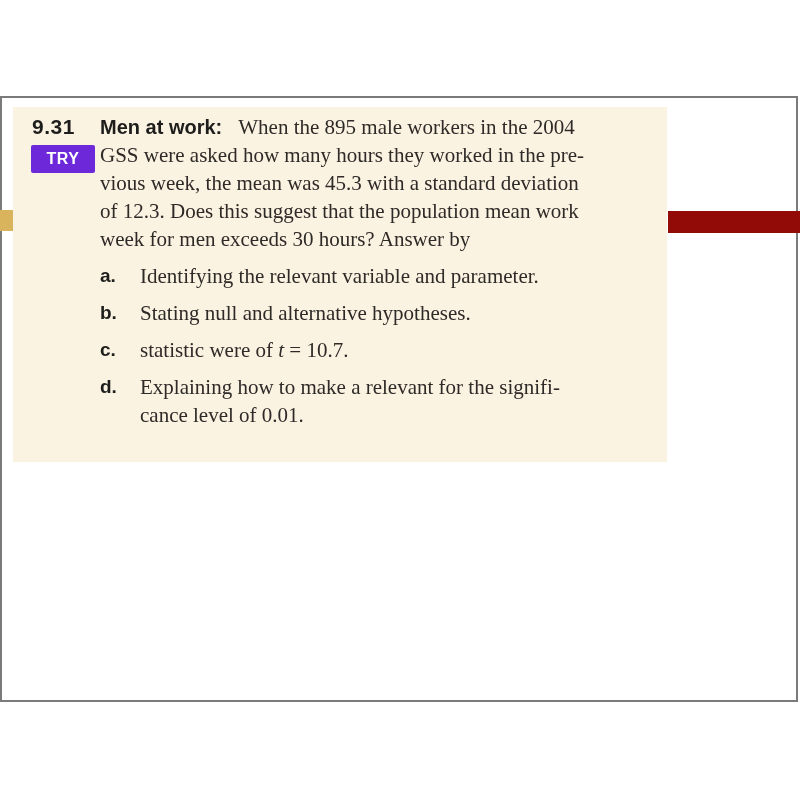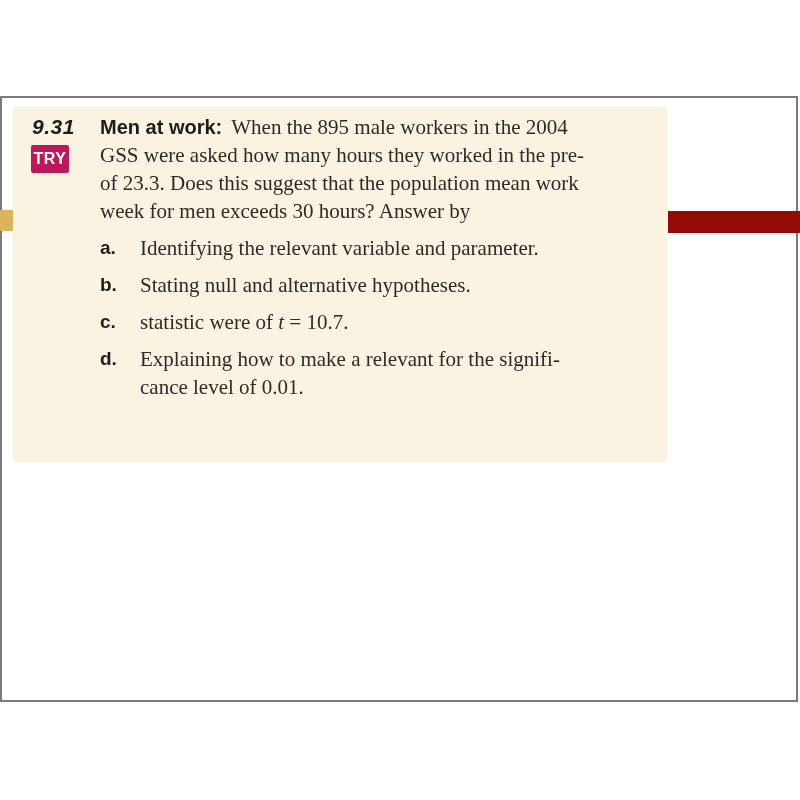--- a/index.html
+++ b/index.html
@@ -61,29 +61,28 @@
     position: absolute;
     left: 32px;
     top: 113px;
     font-family: "Liberation Sans", sans-serif;
     font-weight: bold;
     font-size: 21px;
     line-height: 28px;
     letter-spacing: 0.5px;
     color: #1d1d1b;
     z-index: 4;
-    font-style: italic;
   }
   .try-badge {
     position: absolute;
     left: 31px;
     top: 145px;
-    width: 38px;
+    width: 64px;
     height: 28px;
-    background: #be185d;
+    background: #6d28d9;
     border-radius: 2px;
     display: flex;
     align-items: center;
     justify-content: center;
     z-index: 4;
   }
   .try-badge span {
     font-family: "Liberation Sans", sans-serif;
     font-weight: bold;
     font-size: 16px;
@@ -100,21 +99,21 @@
     color: #2e2a27;
     white-space: nowrap;
     z-index: 4;
   }
   .pline { height: 28px; }
   .bold-title {
     font-family: "Liberation Sans", sans-serif;
     font-weight: bold;
     font-size: 20px;
     color: #1d1d1b;
-    margin-right: 9px;
+    margin-right: 16px;
   }
   .item {
     position: relative;
     padding-left: 40px;
     margin-top: 9px;
   }
   .item-label {
     position: absolute;
     left: 0;
     top: 0;
@@ -145,21 +144,22 @@
   <div class="try-badge">
     <span>TRY</span>
   </div>
 
   <div class="text-col">
 
     <div class="pline">
       <span class="bold-title">Men at work:</span><span>When the 895 male workers in the 2004</span>
     </div>
     <div class="pline">GSS were asked how many hours they worked in the pre-</div>
-    <div class="pline">of 23.3. Does this suggest that the population mean work</div>
+    <div class="pline">vious week, the mean was 45.3 with a standard deviation</div>
+    <div class="pline">of 12.3. Does this suggest that the population mean work</div>
     <div class="pline">week for men exceeds 30 hours? Answer by</div>
 
     <div class="item">
       <span class="item-label">a.</span>
       <div class="iline">Identifying the relevant variable and parameter.</div>
     </div>
 
     <div class="item">
       <span class="item-label">b.</span>
       <div class="iline">Stating null and alternative hypotheses.</div>

